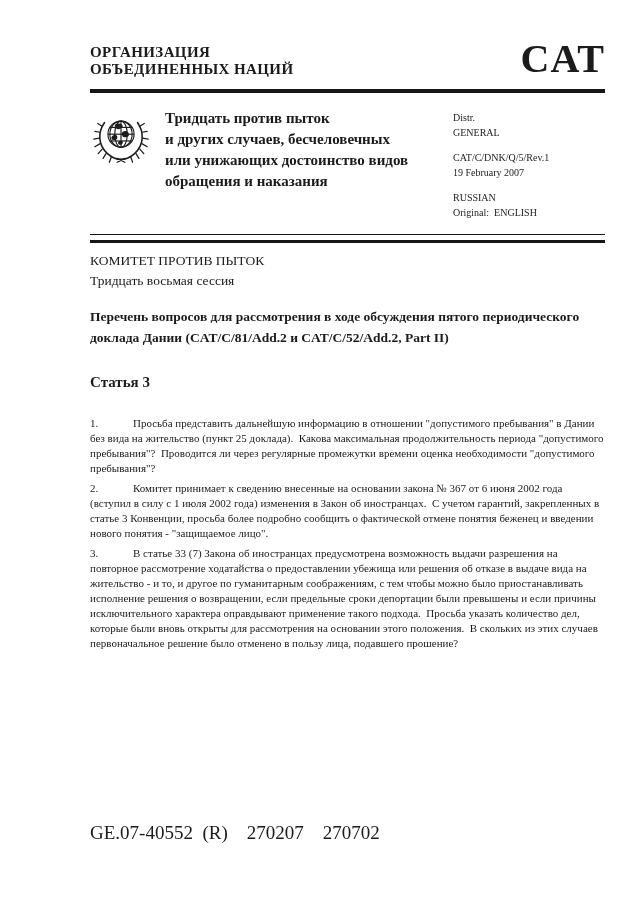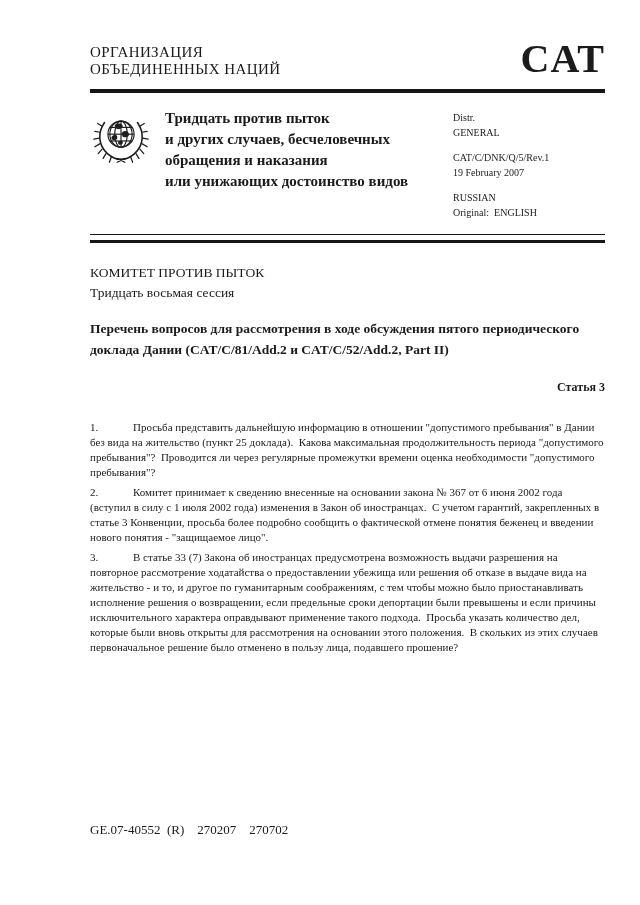--- a/index.html
+++ b/index.html
@@ -7,44 +7,44 @@
     position:relative;
     width:640px; height:905px;
     background:#ffffff;
     box-sizing:border-box;
     padding:44px 35px 0 90px;
     font-family:"Liberation Serif","DejaVu Serif",serif;
     color:#1b1b1b;
     overflow:hidden;
   }
   .header-row { display:flex; justify-content:space-between; align-items:flex-start; }
-  .org-name { font-weight:normal; font-size:15px; line-height:17px; letter-spacing:0.4px; }
+  .org-name { font-weight:bold; font-size:15px; line-height:17px; letter-spacing:0.4px; }
   .doc-symbol { font-weight:bold; font-size:40px; line-height:34px; letter-spacing:1px; margin-top:-2px; }
   .rule-thick { height:4px; background:#161616; margin-top:11px; }
 
   .masthead { display:flex; margin-top:13px; }
   .emblem { width:62px; height:62px; flex:none; margin-top:3px; }
   .conv-title { font-weight:bold; font-size:15px; line-height:21px; margin-left:13px; width:288px; margin-top:2px; }
   .distr-block { margin-left:auto; font-size:10px; line-height:15px; width:152px; margin-top:4px; }
   .distr-group { margin-bottom:10px; }
   .pre { white-space:pre-wrap; }
 
   .rule-double { margin-top:4px; border-top:1px solid #161616; border-bottom:3px solid #161616; height:5px; }
 
-  .session-block { margin-top:20px; font-size:13.5px; line-height:20px; }
+  .session-block { margin-top:8px; font-size:13.5px; line-height:20px; }
 
   .doc-title { margin-top:15px; font-size:13.5px; font-weight:bold; line-height:21px; }
-  .section-heading { margin-top:20px; font-size:12px; font-weight:bold; text-align:right; }
+  .section-heading { margin-top:26px; font-size:15px; font-weight:bold; text-align:left; }
 
   .para { margin:0 0 5px 0; font-size:11px; line-height:15px; }
   .para:first-of-type { margin-top:25px; }
   .pnum { display:inline-block; width:43px; }
   .ptext { white-space:pre-wrap; }
 
-  .footer { position:absolute; left:90px; top:822px; font-size:13px; white-space:pre;text-align:center; }
+  .footer { position:absolute; left:90px; top:822px; font-size:19px; white-space:pre;text-align:center; }
 </style>
 </head>
 <body>
 
 <div class="page">
 
   <div class="header-row">
     <div class="org-name">
       <div>ОРГАНИЗАЦИЯ</div>
       <div>ОБЪЕДИНЕННЫХ НАЦИЙ</div>
@@ -78,22 +78,22 @@
       <g stroke="#1d1d1d" fill="none" stroke-width="1.3" stroke-linecap="round">
         <path d="M13,18 L8,15 M10.5,24 L5,23 M9.5,30 L4,31 M10,36 L5,39 M12.5,41.5 L8.5,46 M16.5,46 L13.5,51 M22,49.5 L20,55"></path>
         <path d="M51,18 L56,15 M53.5,24 L59,23 M54.5,30 L60,31 M54,36 L59,39 M51.5,41.5 L55.5,46 M47.5,46 L50.5,51 M42,49.5 L44,55"></path>
         <path d="M28,55 L36,51 M28,51 L36,55"></path>
       </g>
     </svg>
 
     <div class="conv-title">
       <div>Тридцать против пыток</div>
       <div>и других случаев, бесчеловечных</div>
+      <div>или унижающих достоинство видов</div>
       <div>обращения и наказания</div>
-      <div>или унижающих достоинство видов</div>
     </div>
 
     <div class="distr-block">
       <div class="distr-group">
         <div>Distr.</div>
         <div>GENERAL</div>
       </div>
       <div class="distr-group">
         <div>CAT/C/DNK/Q/5/Rev.1</div>
         <div>19 February 2007</div>

